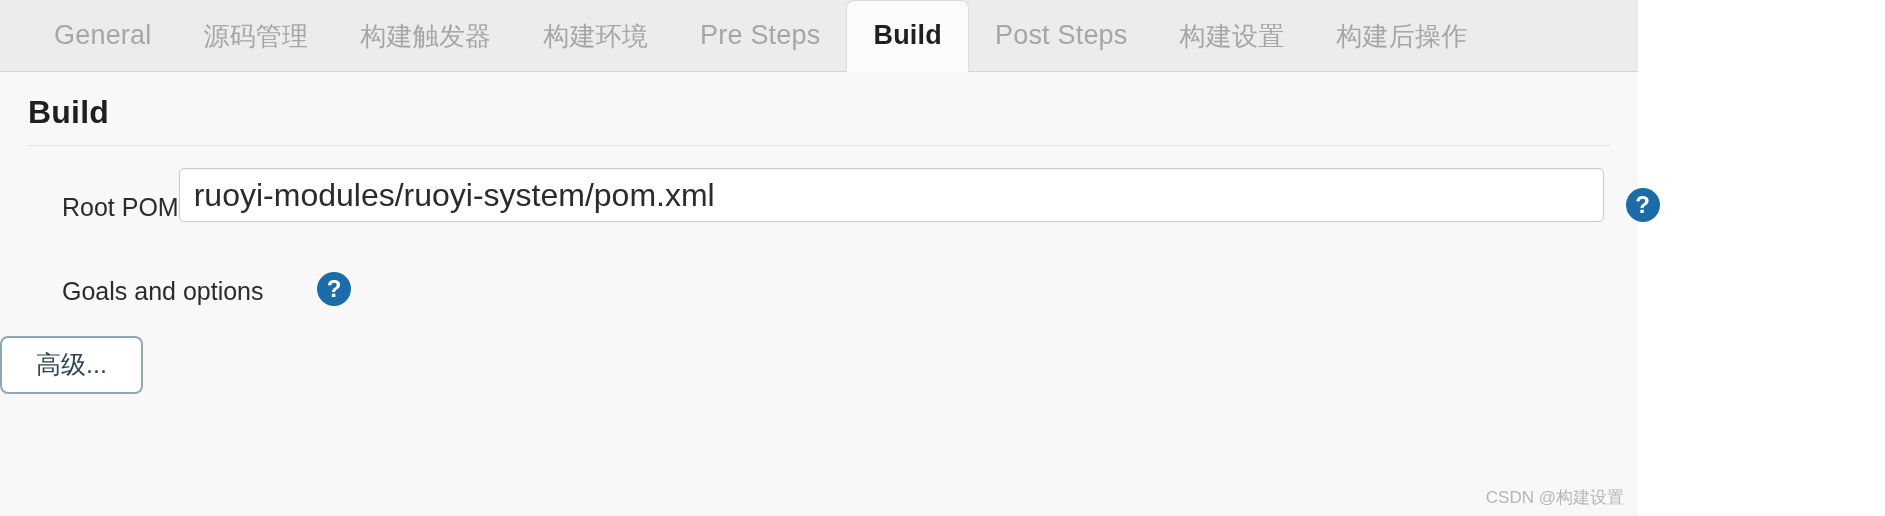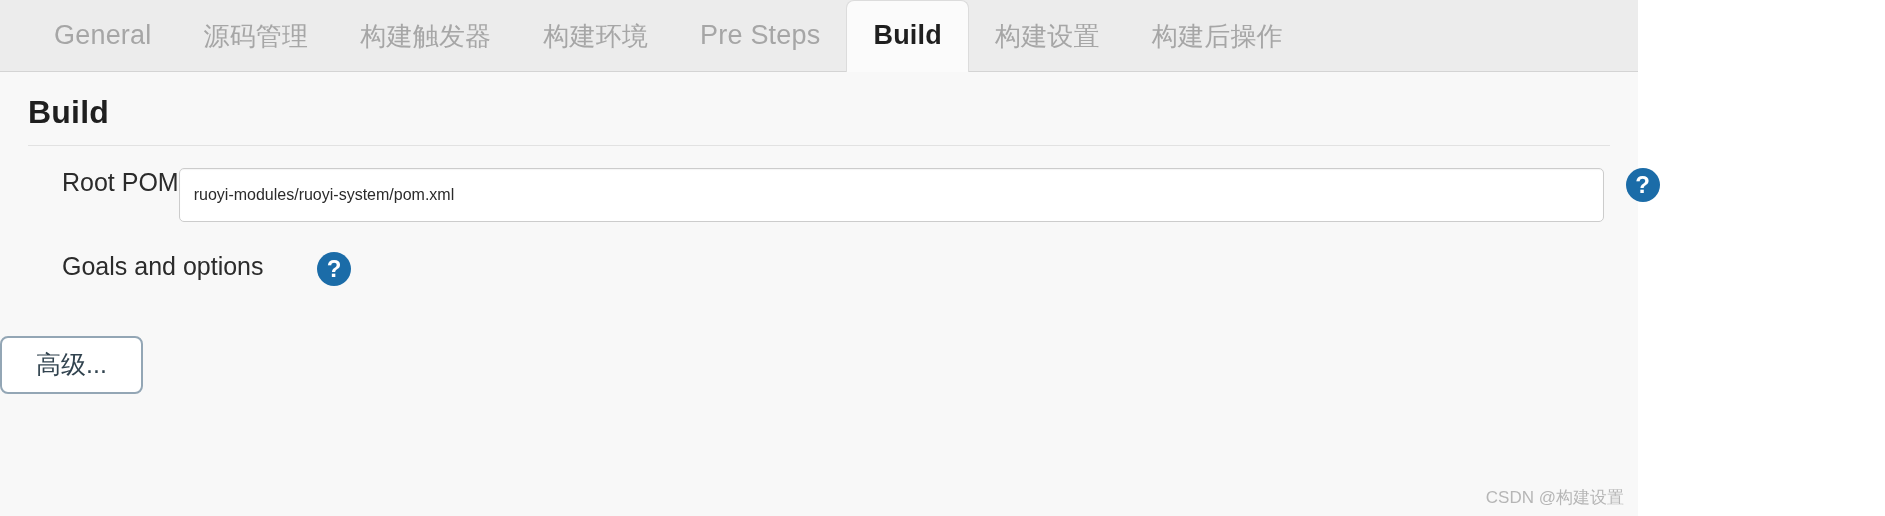--- a/index.html
+++ b/index.html
@@ -88,21 +88,21 @@
     background: #e2e2e2;
     margin: 0 28px 0 28px;
   }
 
   .form {
     padding-top: 22px;
   }
 
   .row {
     display: flex;
-    align-items: flex-start;
+    align-items: flex-end;
     padding: 0 0 4px 0;
     margin-bottom: 26px;
     position: relative;
     height: 54px;
   }
 
   .row-label {
     width: 295px;
     padding-left: 62px;
     box-sizing: border-box;
@@ -116,21 +116,21 @@
     width: 1425px;
   }
 
   .text-input {
     width: 100%;
     height: 54px;
     box-sizing: border-box;
     border: 1px solid #cccccc;
     border-radius: 5px;
     background: #ffffff;
-    font-size: 16px;
+    font-size: 32px;
     color: #2b2b2b;
     padding: 0 14px;
     font-family: "Liberation Sans", "DejaVu Sans", sans-serif;
     outline: none;
     box-shadow: 0 1px 1px rgba(0,0,0,0.04) inset;
   }
 
   .help-icon {
     width: 34px;
     height: 34px;
@@ -183,20 +183,21 @@
 
 <div class="app">
 
   <div class="tabbar">
     <div class="tab">General</div>
     <div class="tab cjk">源码管理</div>
     <div class="tab cjk">构建触发器</div>
     <div class="tab cjk">构建环境</div>
     <div class="tab">Pre Steps</div>
     <div class="tab active">Build</div>
+    <div class="tab">Post Steps</div>
     <div class="tab cjk">构建设置</div>
     <div class="tab cjk">构建后操作</div>
   </div>
 
   <div class="content">
 
     <h2 class="section-title">Build</h2>
     <div class="section-rule"></div>
 
     <div class="form">

